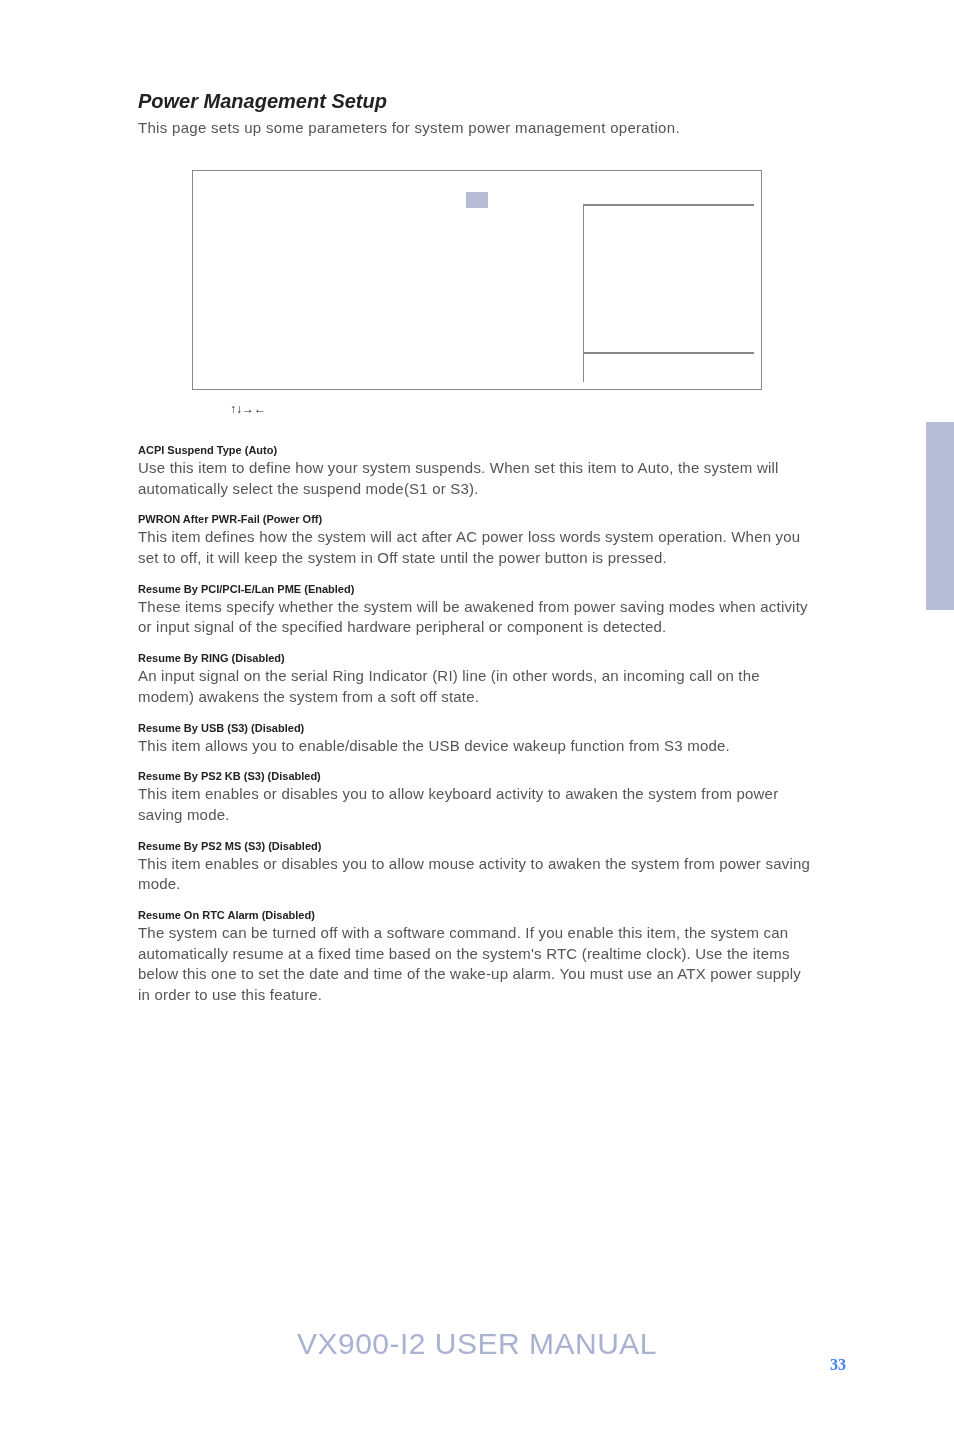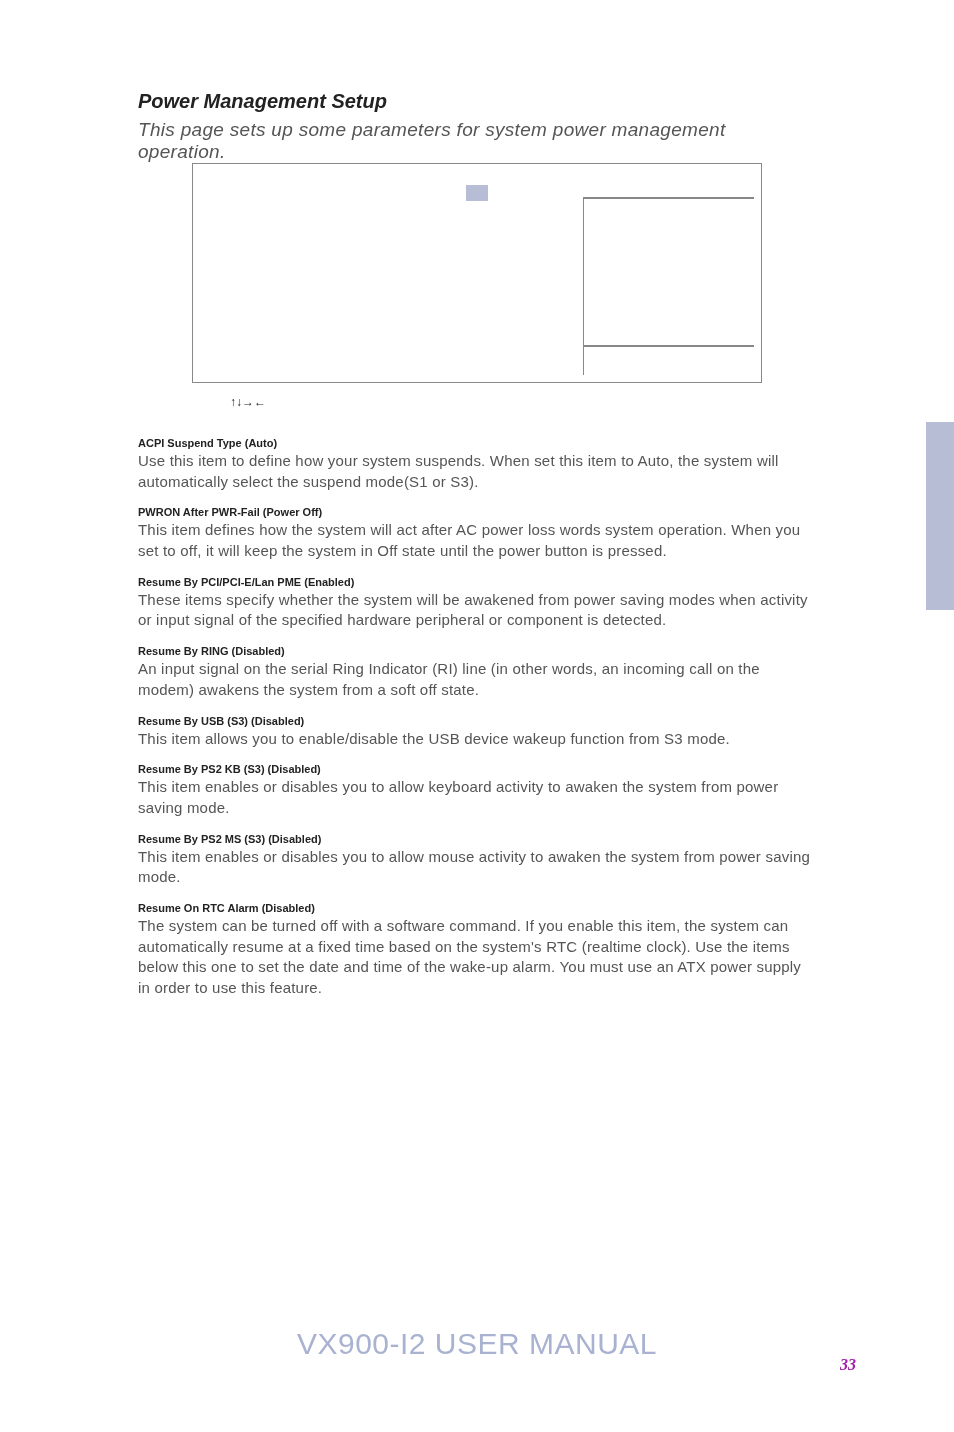--- a/index.html
+++ b/index.html
@@ -17,24 +17,24 @@
     box-sizing: border-box;
   }
   .title {
     font-style: italic;
     font-weight: bold;
     font-size: 20px;
     color: #222;
     margin-bottom: 6px;
   }
   .intro {
-    font-size: 19px;
+    font-size: 15px;
     color: #555;
     letter-spacing: 0.3px;
-    font-style: italic;
+    margin-bottom: 34px;
   }
   .bios-outer {
     width: 570px;
     margin: 0 auto 12px auto;
     border: 1.5px solid #888;
     padding: 7px;
     box-sizing: border-box;
   }
   .bios-inner {
     position: relative;
@@ -98,26 +98,25 @@
     left: 0; right: 0;
     bottom: 71px;
     text-align: center;
     font-family: Impact, "Arial Black", sans-serif;
     letter-spacing: 0.5px;
     font-size: 30px;
     color: #aab2d1;
   }
   .page-number {
     position: absolute;
-    right: 98px;
+    right: 108px;
     bottom: 58px;
-    font-style: italic;
     font-weight: bold;
     font-size: 16px;
-    color: #a21caf;
+    color: #3b82f6;
     font-family: Georgia, serif;
   }
   .side-tab {
     position: absolute;
     right: 0;
     top: 422px;
     width: 28px;
     height: 188px;
     background: #b8bdd6;
   }

